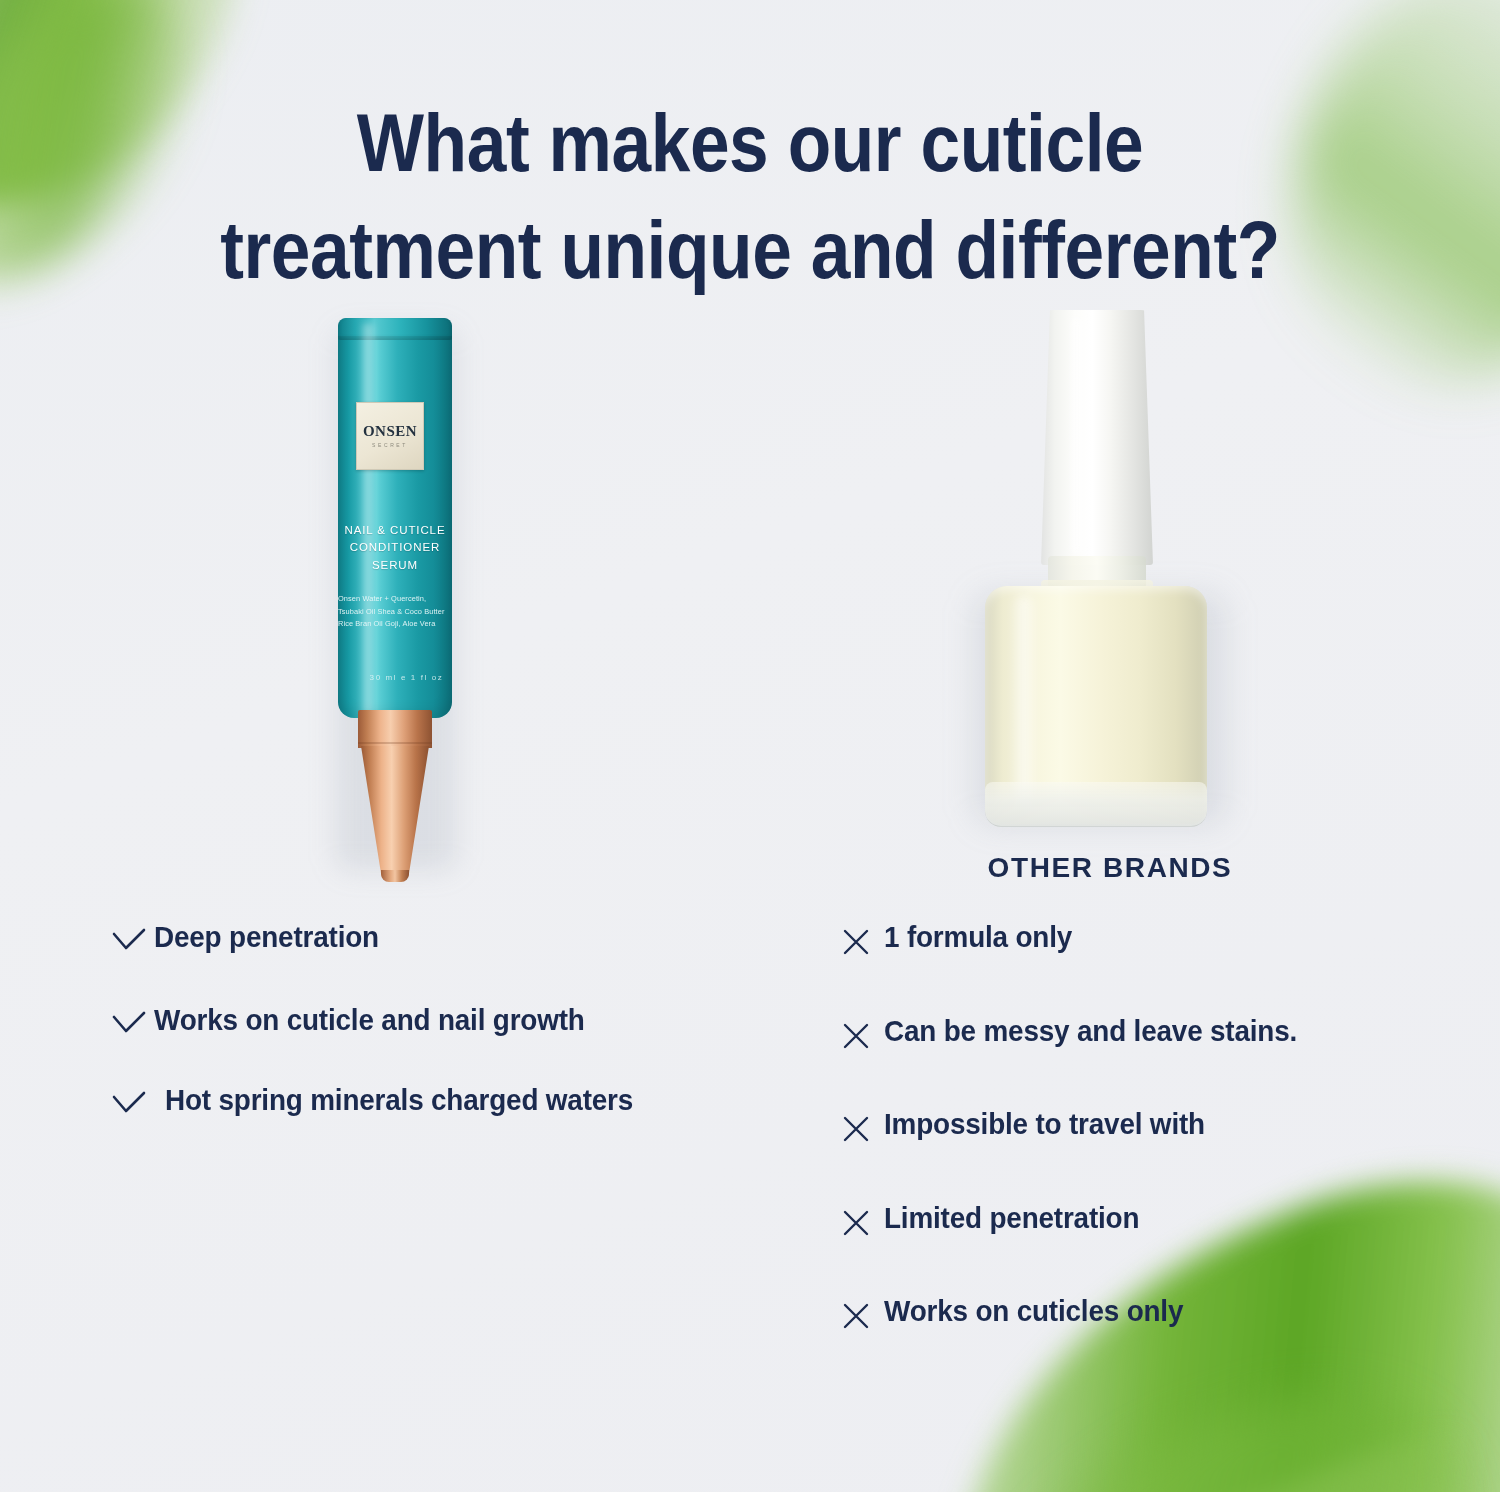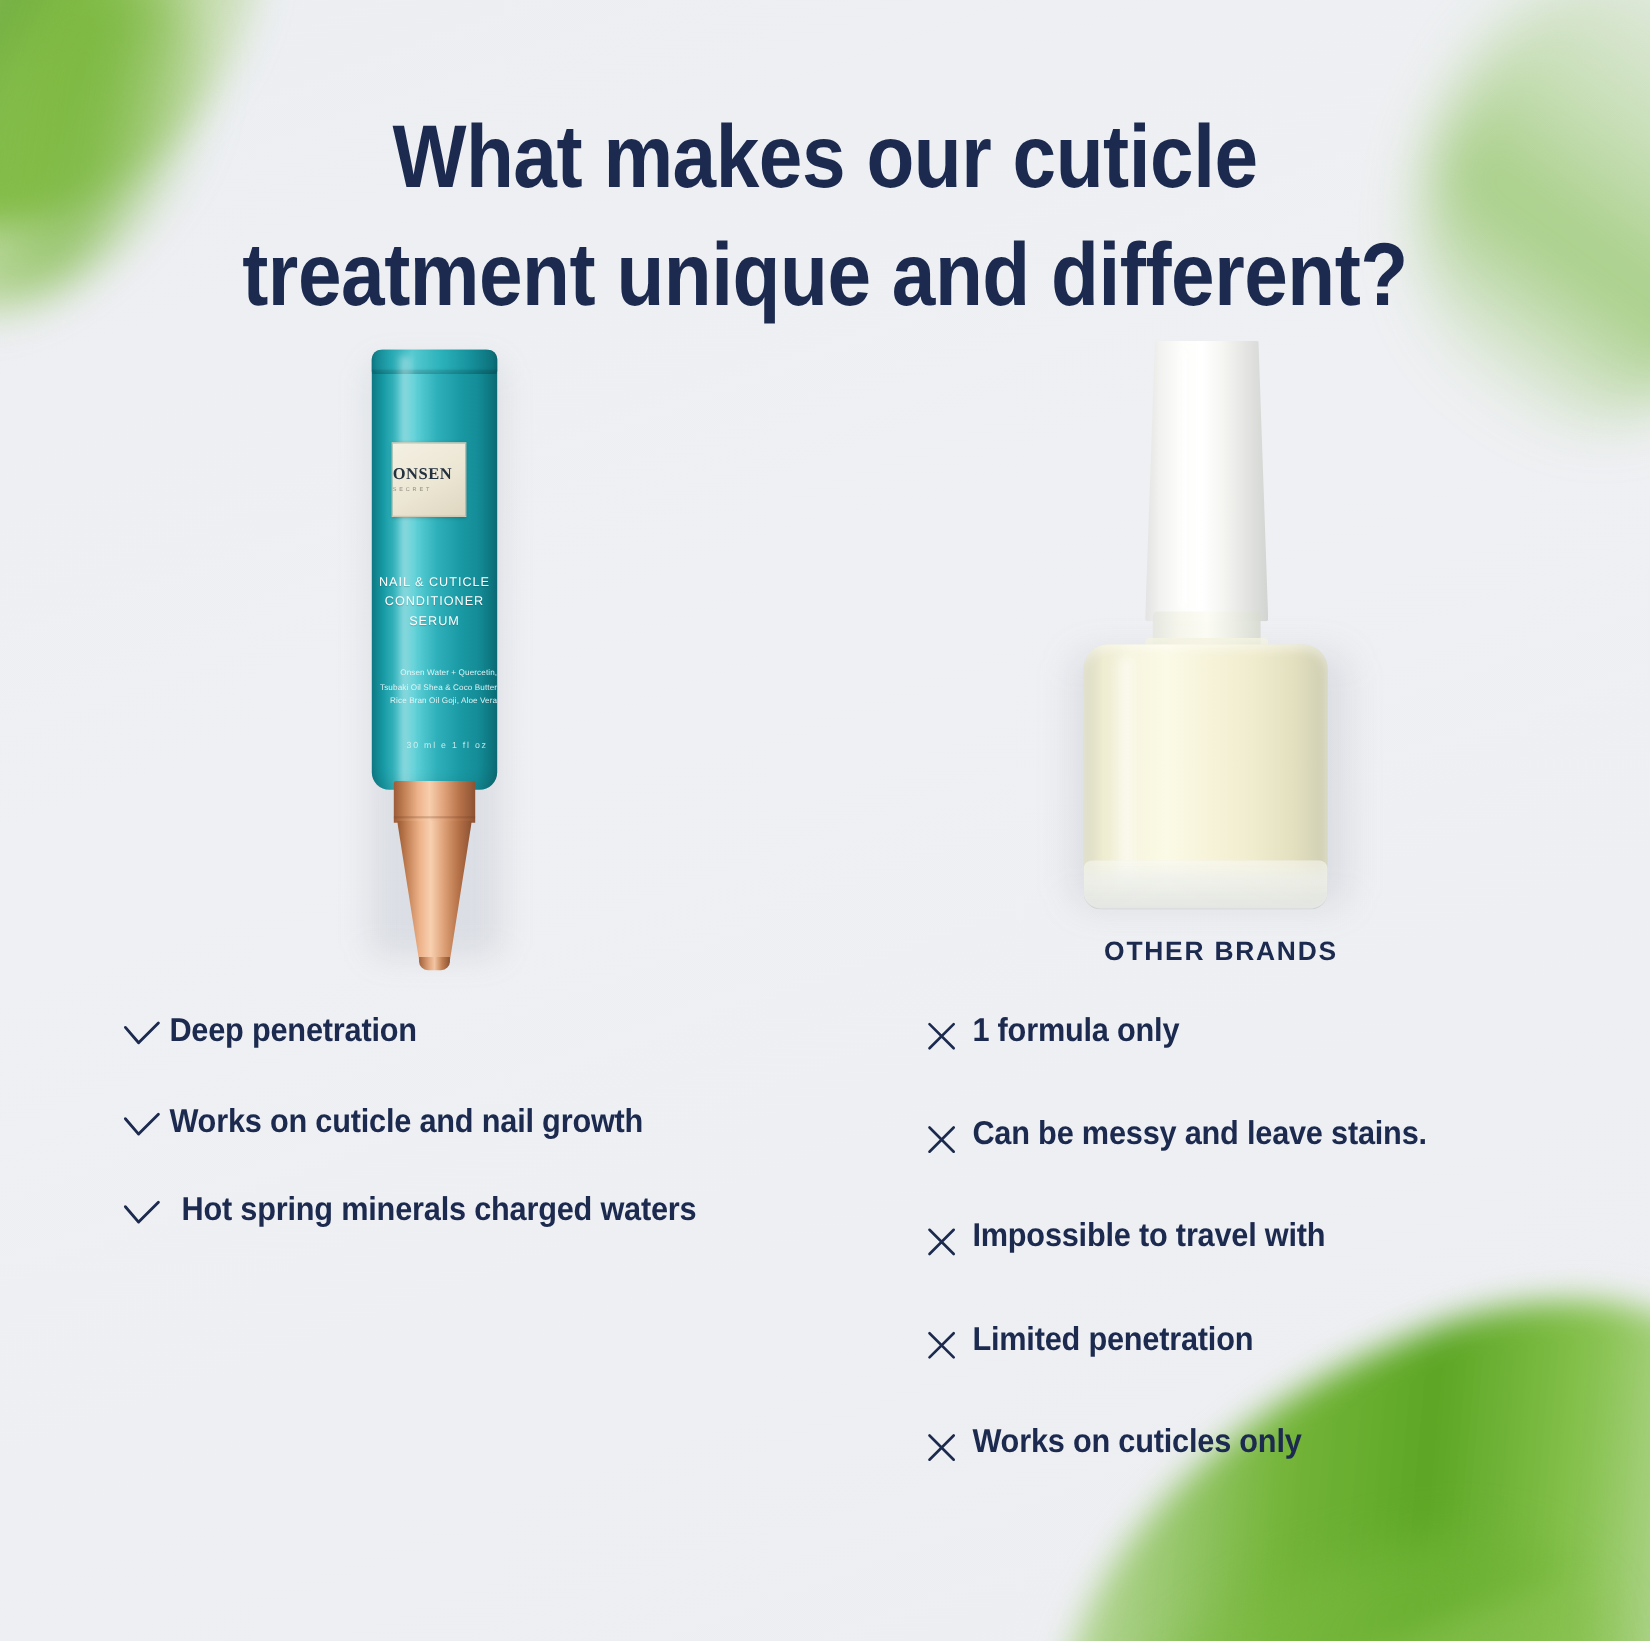--- a/index.html
+++ b/index.html
@@ -222,20 +222,21 @@
     position: absolute;
     left: 26px;
     top: 92px;
     width: 66px;
     height: 66px;
     background: linear-gradient(150deg, #f4f0e2 0%, #ece6d4 55%, #ded6c0 100%);
     border: 1.5px solid #cfc9b6;
     box-shadow: 0 1px 3px rgba(0,0,0,0.22);
     display: flex;
     flex-direction: column;
+    align-items: center;
     justify-content: center;
   }
   #tube-logo-brand {
     font-family: "Liberation Serif", serif;
     font-size: 15px;
     font-weight: bold;
     letter-spacing: 0.5px;
     color: #23313f;
     line-height: 1;
   }
@@ -255,23 +256,23 @@
     color: #ffffff;
     font-size: 11.5px;
     font-weight: normal;
     letter-spacing: 0.9px;
     line-height: 1.52;
     text-shadow: 0 1px 1px rgba(0,0,0,0.18);
   }
   #tube-ingredients {
     position: absolute;
     left: 8px;
-    top: 296px;
+    top: 283px;
     width: 114px;
-    text-align: right;
+    text-align: left;
     color: #e7f7f8;
     font-size: 7.4px;
     line-height: 1.72;
     letter-spacing: 0.1px;
     opacity: 0.95;
   }
   #tube-volume {
     position: absolute;
     left: 8px;
     top: 363px;
@@ -427,21 +428,21 @@
   }
 
   
   #other-brands-caption {
     position: absolute;
     top: 852px;
     left: 860px;
     width: 500px;
     text-align: center;
     color: #1b2a4e;
-    font-size: 24px;
+    font-size: 28px;
     font-weight: bold;
     letter-spacing: 1.6px;
   }
 
   
   #compare {
     position: absolute;
     top: 916px;
     left: 0;
     width: 1500px;

